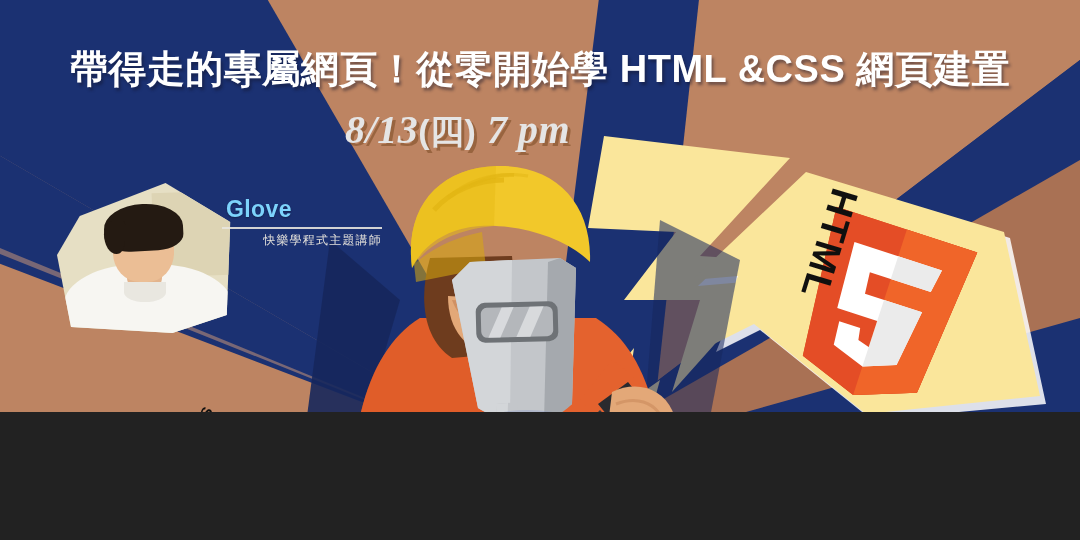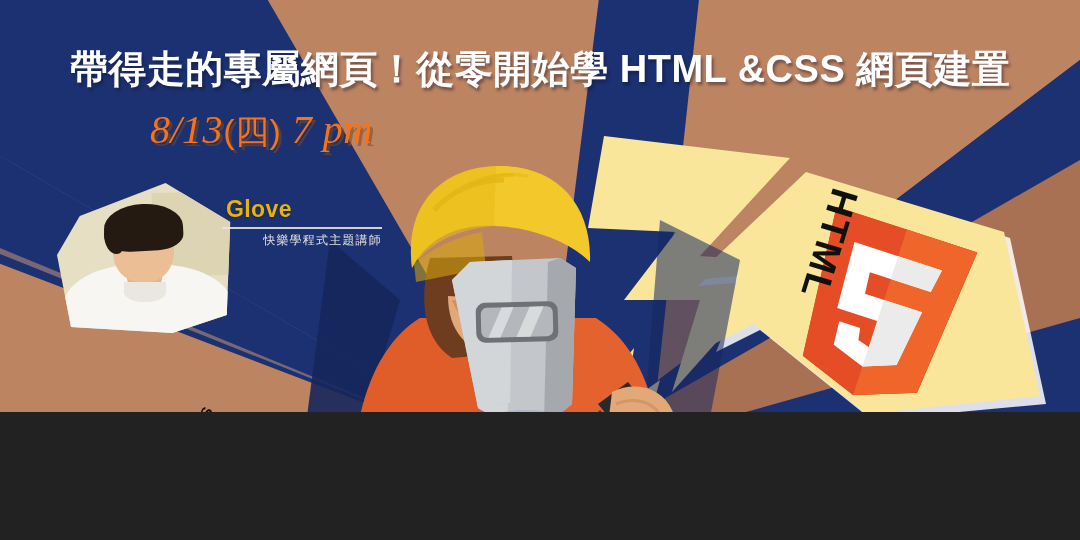--- a/index.html
+++ b/index.html
@@ -44,38 +44,38 @@
     background:#241a12;border-radius:40% 10% 40% 60%;
   }
   .ph-collar{
     position:absolute;left:38%;top:66%;width:24%;height:13%;
     background:#E9E7E0;border-radius:0 0 60% 60%;
   }
 
   
   .inst{position:absolute;left:222px;top:196px;width:160px;text-align:right;}
   .inst-name{
-    font-size:23px;font-weight:bold;color:#eab308;letter-spacing:.4px;
+    font-size:23px;font-weight:bold;color:#7dd3fc;letter-spacing:.4px;
     text-align:left;padding-left:4px;text-shadow:0 1px 2px rgba(0,0,0,.35);
   }
   .inst-rule{height:2px;background:#E8E5DE;margin:4px 0 3px 0;opacity:.9;}
   .inst-sub{font-size:12px;color:#E3E0DA;letter-spacing:1.2px;white-space:nowrap;}
 
   
   .headline{
     position:absolute;left:0;top:44px;width:1080px;text-align:center;
     font-size:38px;font-weight:bold;color:#FFFFFF;letter-spacing:.5px;
     text-shadow:2px 3px 3px rgba(20,20,40,.45);
     white-space:nowrap;
   }
   .dateline{
-    position:absolute;left:150px;top:106px;width:420px;text-align:left;
+    position:absolute;left:150px;top:106px;width:420px;text-align:right;
     font-family:"Liberation Serif","DejaVu Serif",serif;
-    font-size:40px;font-style:italic;font-weight:normal;
-    color:#f97316;letter-spacing:.5px;
+    font-size:40px;font-style:italic;font-weight:bold;
+    color:#e5e5e5;letter-spacing:.5px;
     text-shadow:3px 3px 0 rgba(122,74,34,.55);
     white-space:nowrap;
   }
   .dateline .cjk{font-style:normal;font-family:"Liberation Sans","DejaVu Sans",sans-serif;font-size:34px;}
 
   
   .badge-label{
     position:absolute;font-weight:bold;color:#10100f;
     font-family:"Liberation Sans","DejaVu Sans",sans-serif;
   }

